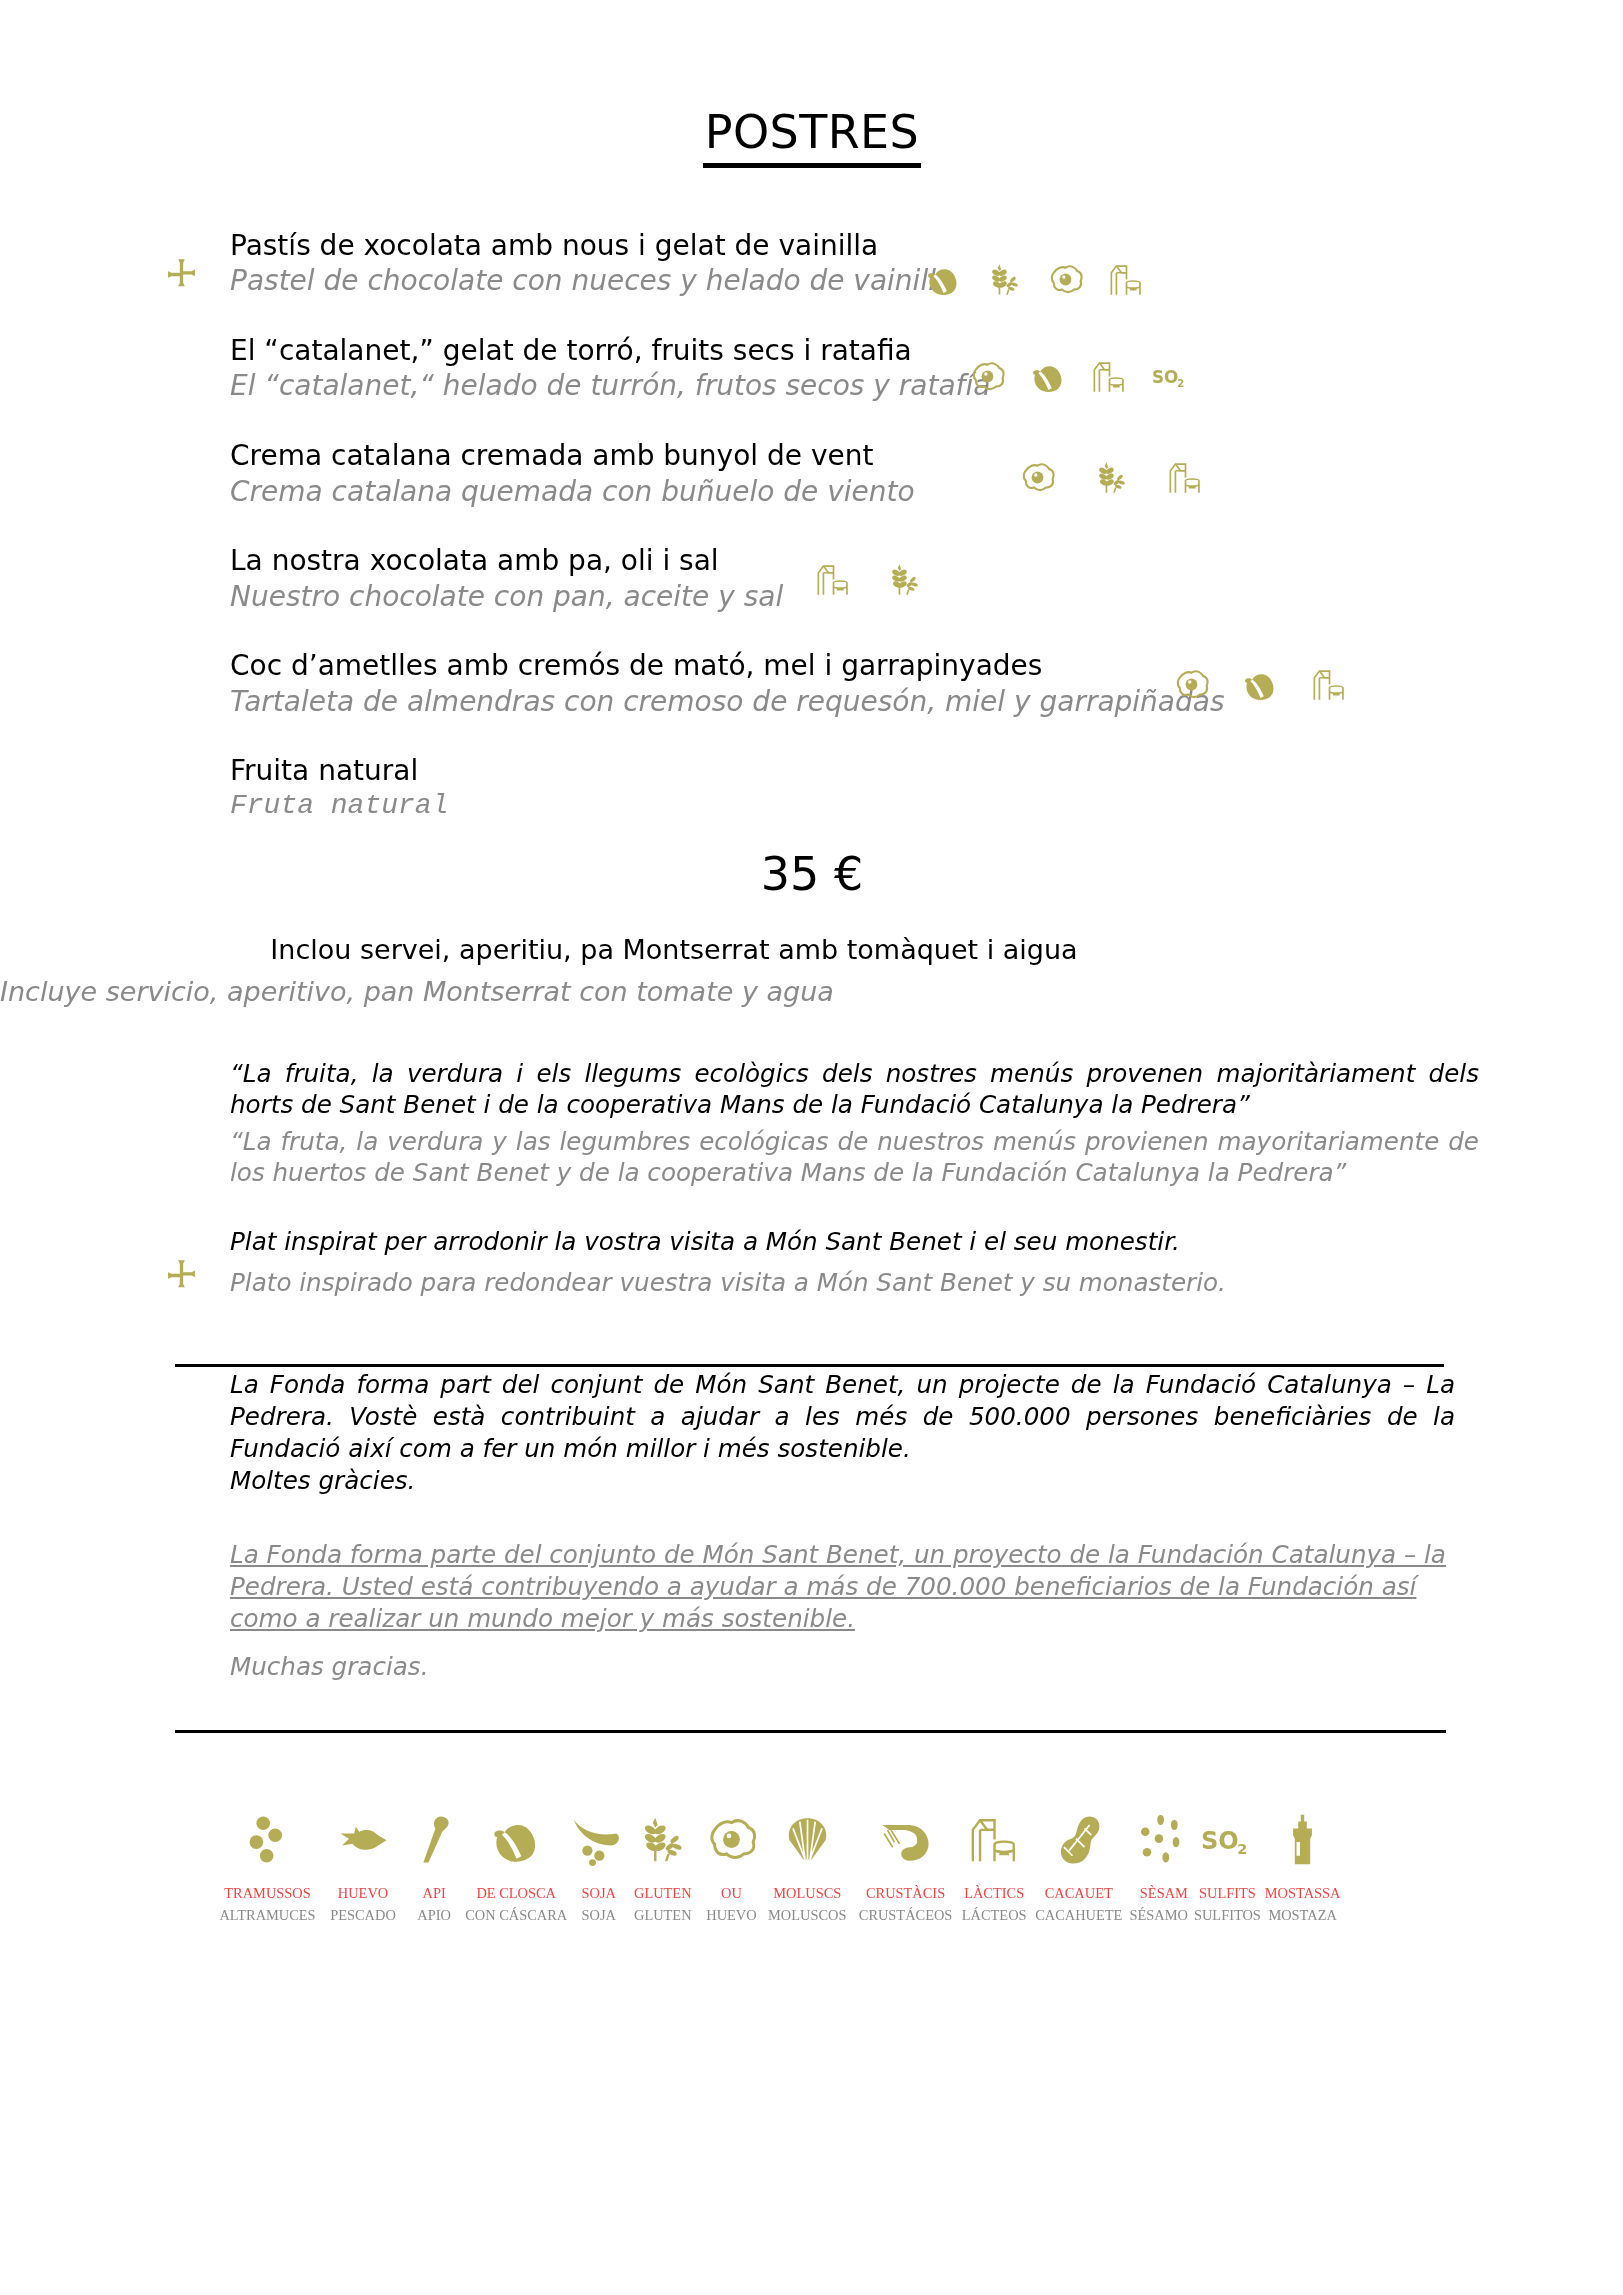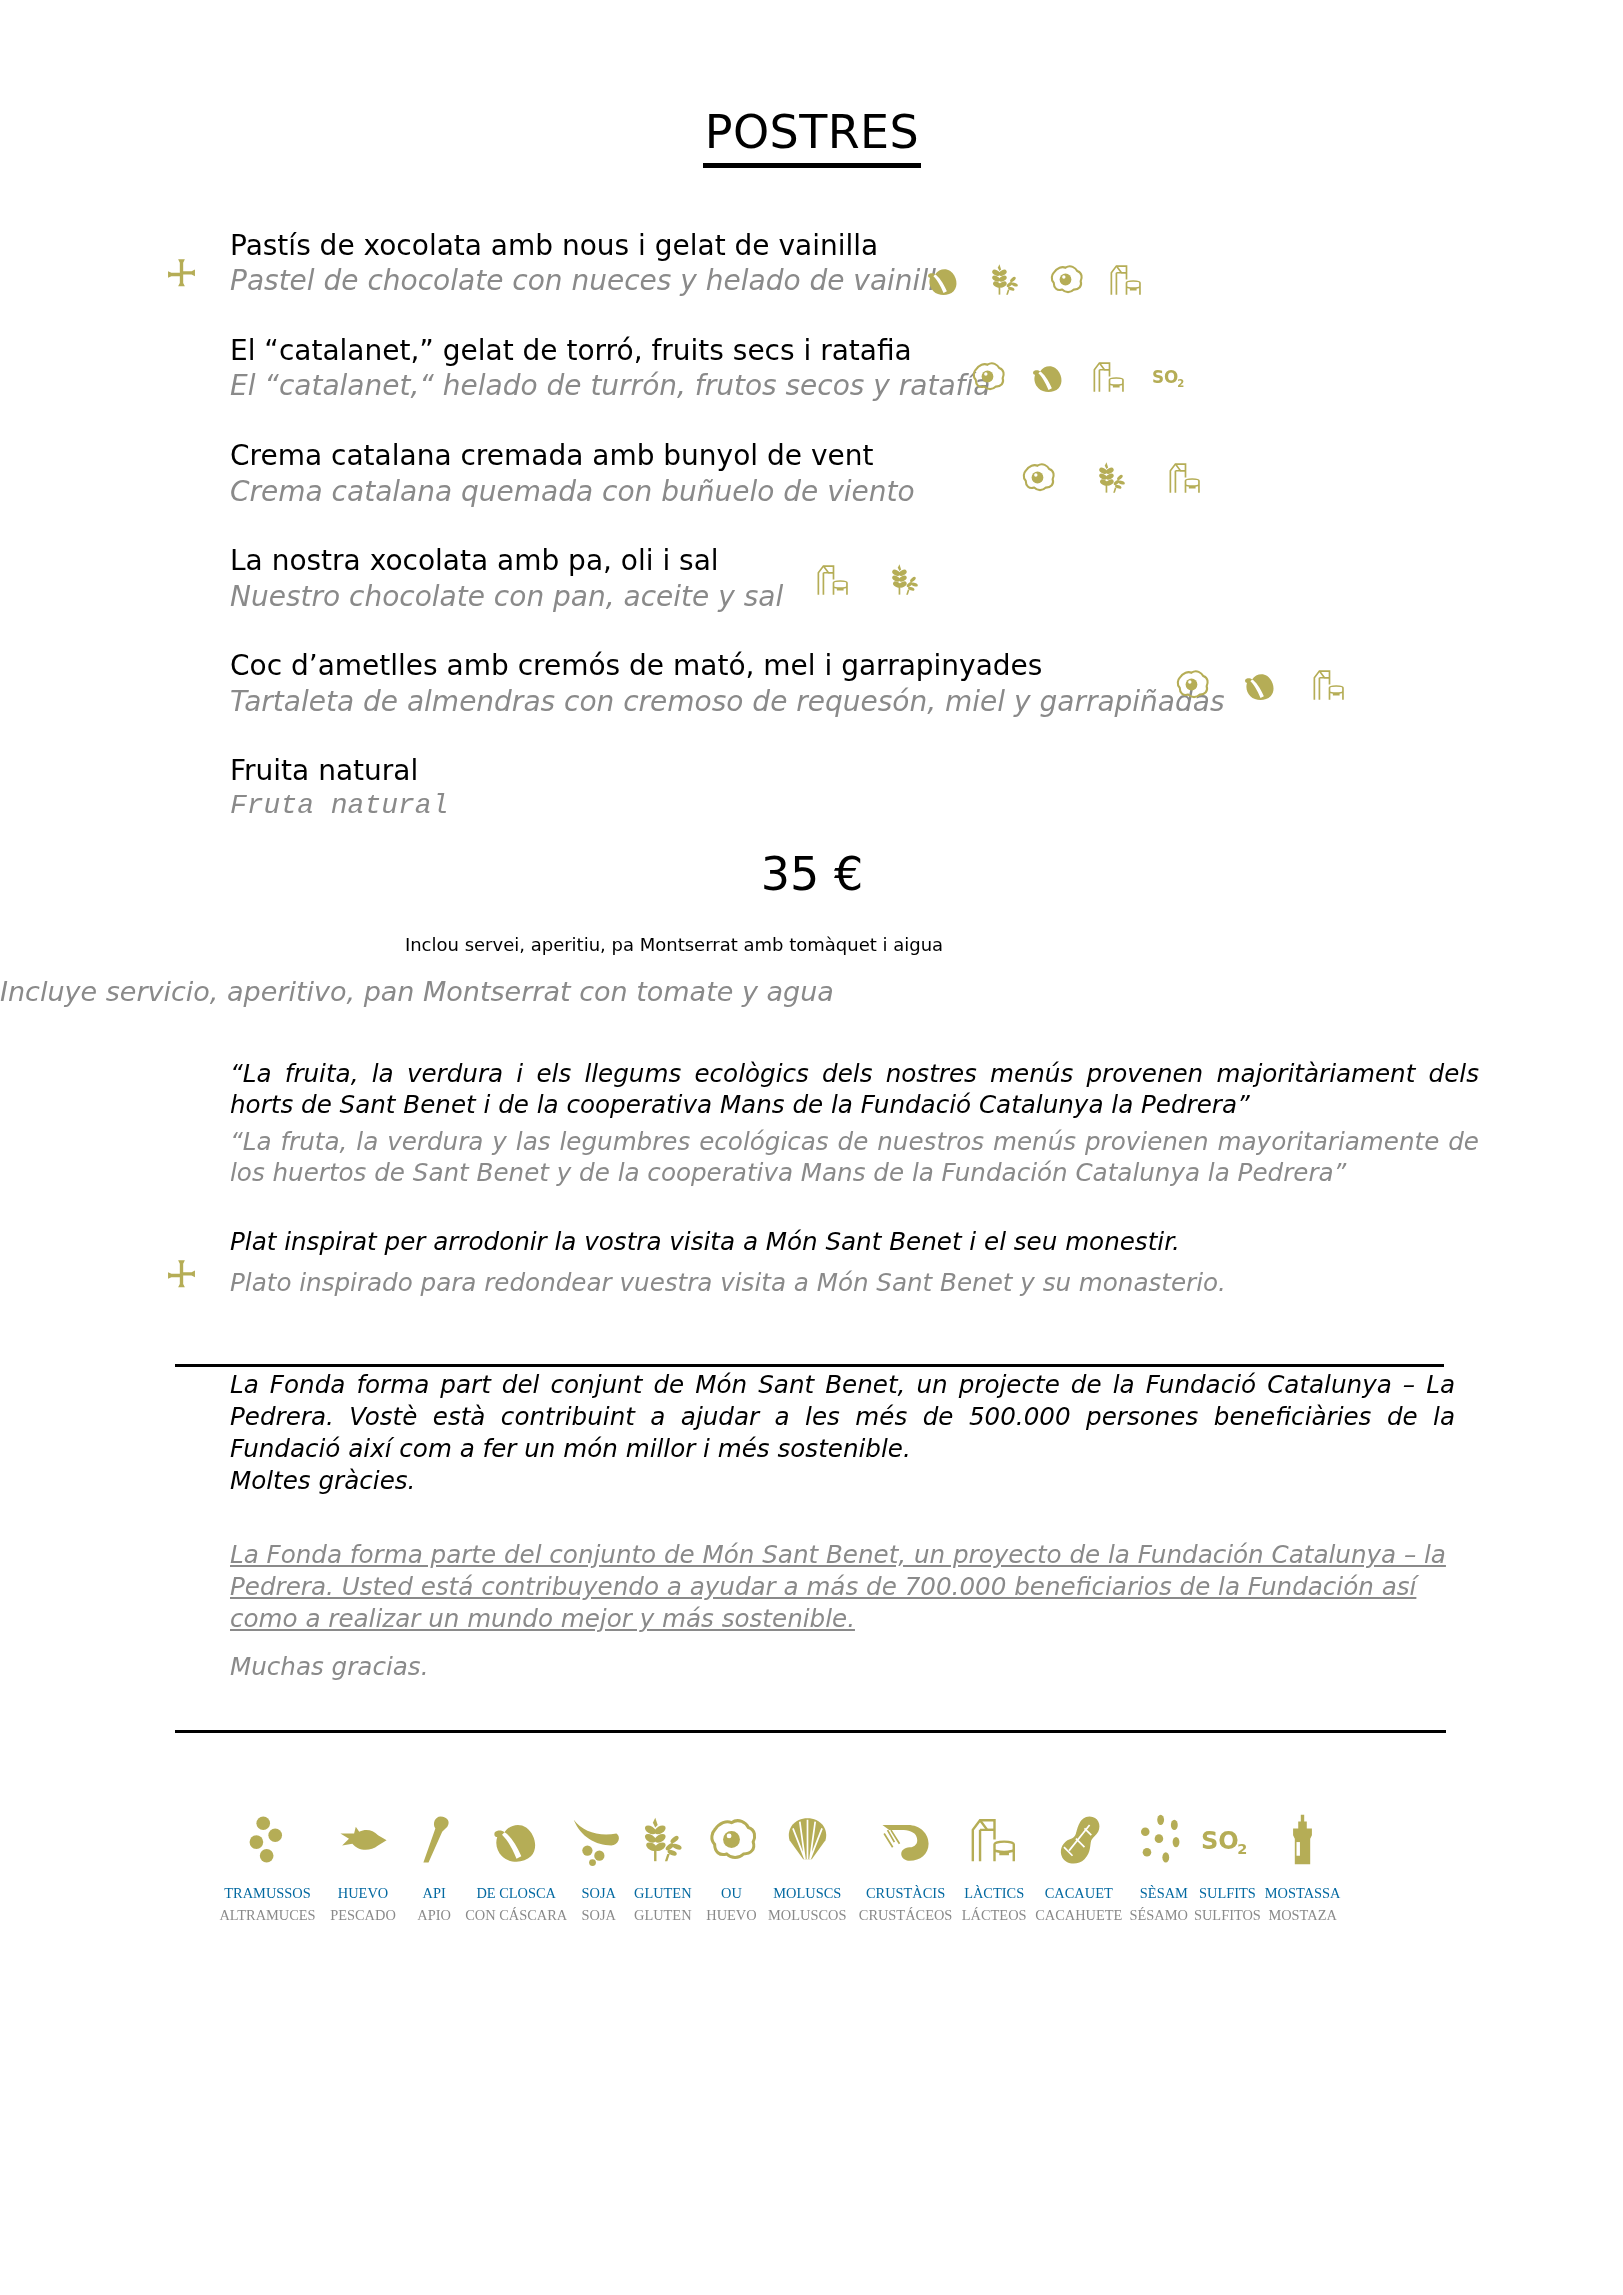--- a/index.html
+++ b/index.html
@@ -8,29 +8,29 @@
   .abs { position:absolute; }
   .title { left:0; width:1624px; top:107px; text-align:center; }
   .title span { font-size:46px; letter-spacing:0.4px; display:inline-block;
                 border-bottom:5.1px solid #000; padding:0 1.7px 5.1px 1.7px; line-height:1.1; }
   .dish-ca { font-size:28px; color:#000; white-space:nowrap; }
   .dish-es { font-size:28px; color:#8a8a8a; font-style:italic; white-space:nowrap; }
   .icons { display:flex; gap:24px; align-items:center; }
   .icons svg { width:37px; height:37px; }
   .cross { width:37px; height:37px; }
   .price { left:0; width:1624px; top:847px; text-align:center; font-size:46px; }
-  .incl-ca { left:0; width:1348px; top:934px; text-align:center; font-size:18px; }
+  .incl-ca { left:0; width:1348px; top:934px; text-align:center; font-size:27px; }
   .incl-es { left:0; width:1624px; top:976px; text-align:left; font-size:27px; color:#8a8a8a; font-style:italic; }
   .para { font-style:italic; font-size:24.6px; line-height:30.5px; text-align:justify; }
   .para.gray { color:#8a8a8a; }
   .rule { height:3.4px; background:#000; }
   .legend { left:237px; top:1813px; display:flex; }
   .leg-item { display:flex; flex-direction:column; align-items:center; }
   .leg-item svg { width:53px; height:53px; margin-bottom:18.6px; }
-  .leg-ca { font-family:"Liberation Serif", serif; font-size:14.4px; color:#0369a1; white-space:nowrap; }
+  .leg-ca { font-family:"Liberation Serif", serif; font-size:14.4px; color:#ef4444; white-space:nowrap; }
   .leg-es { font-family:"Liberation Serif", serif; font-size:14.4px; color:#8a8a8a; white-space:nowrap; margin-top:5.1px; }
 </style>
 </head>
 <body>
 
 <div class="abs title">
   <span>POSTRES</span>
 </div>
 
 <div>

